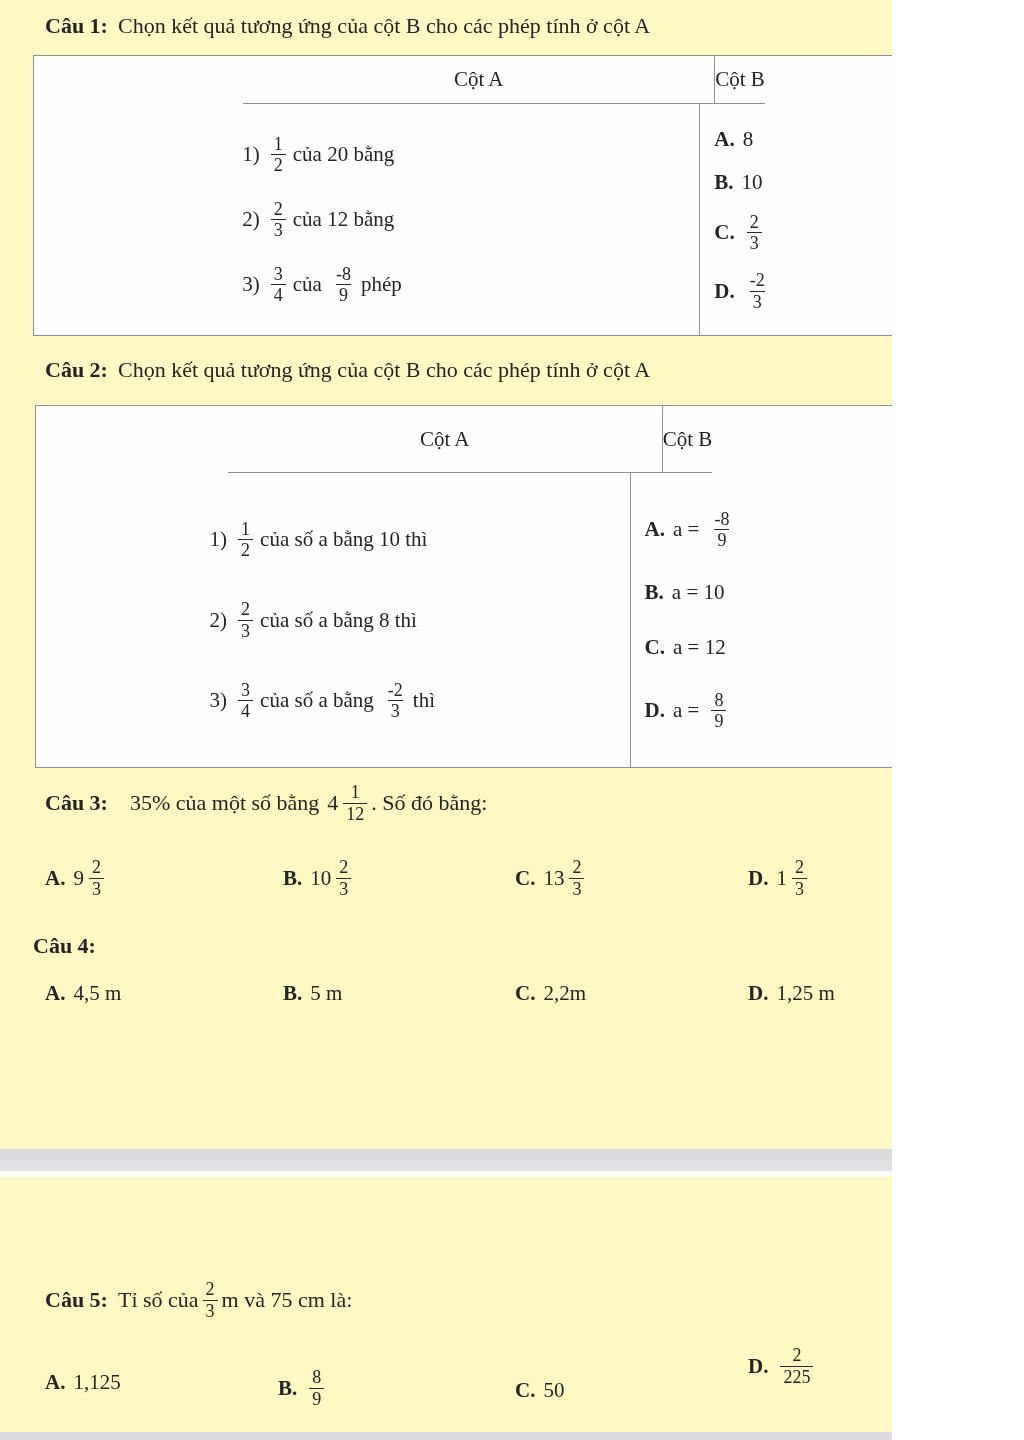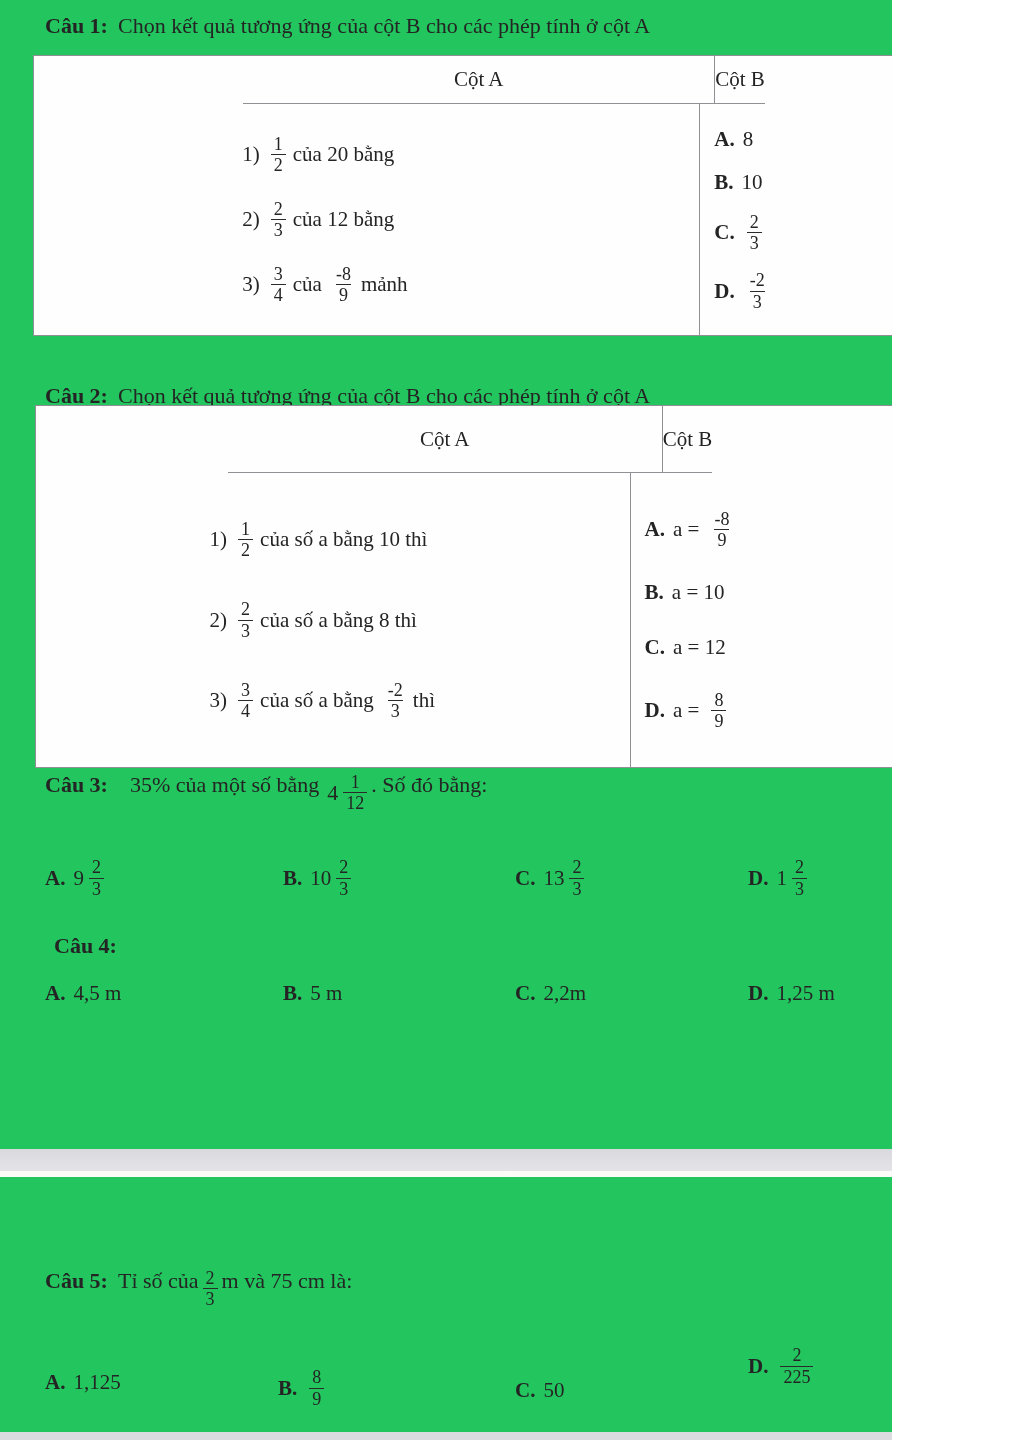--- a/index.html
+++ b/index.html
@@ -1,20 +1,20 @@
 <!DOCTYPE html>
 <html><head>
 <meta charset="utf-8">
 <style>
   html,body{margin:0;padding:0;background:#ffffff;}
-  .page{position:relative;width:892px;height:1440px;background:#22c55e;overflow:hidden;
+  .page{position:relative;width:892px;height:1440px;background:#fef9c3;overflow:hidden;
         font-family:"Liberation Serif",serif;color:#242424;}
   .abs{position:absolute;}
   .qtitle{display:flex;align-items:flex-start;font-size:22px;line-height:1.25;white-space:nowrap;}
-  .qtitle-frac{display:flex;align-items:flex-start;font-size:22px;white-space:nowrap;}
+  .qtitle-frac{display:flex;align-items:center;font-size:22px;white-space:nowrap;}
   .qlabel{font-weight:bold;margin-right:10px;}
   .gapwide{margin-right:22px;}
   
   .tbl{position:absolute;display:flex;flex-direction:column;border:1.5px solid #8f8f94;background:#fefefe;box-sizing:border-box;align-items:center;}
   .thead{display:flex;flex:0 0 auto;border-bottom:1.5px solid #8f8f94;}
   .tbody{display:flex;flex:1 1 auto;min-height:0;}
   .hcell{display:flex;align-items:center;justify-content:center;font-size:21px;box-sizing:border-box;}
   .bcol{display:flex;flex-direction:column;justify-content:space-evenly;box-sizing:border-box;padding:6px 4px 6px 14px;}
   .cb{border-left:1.5px solid #8f8f94;}
   .trow{display:flex;align-items:center;font-size:21px;white-space:nowrap;}
@@ -72,21 +72,21 @@
           <span>3)</span>
           <span class="frac">
             <span class="num">3</span>
             <span class="den">4</span>
           </span>
           <span>của</span>
           <span class="frac">
             <span class="num">-8</span>
             <span class="den">9</span>
           </span>
-          <span>mảnh</span>
+          <span>phép</span>
         </div>
       </div>
       <div class="bcol cb" style="flex:1;">
         <div class="opt">
           <span class="olabel">A.</span>
           <span>8</span>
         </div>
         <div class="opt">
           <span class="olabel">B.</span>
           <span>10</span>
@@ -102,21 +102,21 @@
           <span class="olabel">D.</span>
           <span class="frac">
             <span class="num">-2</span>
             <span class="den">3</span>
           </span>
         </div>
       </div>
     </div>
   </div>
 
-  <div class="abs qtitle" style="left:45px;top:356px;margin-top:26px;">
+  <div class="abs qtitle" style="left:45px;top:356px;">
     <span class="qlabel">Câu 2:</span>
     <span>Chọn kết quả tương ứng của cột B cho các phép tính ở cột A</span>
   </div>
 
   <div class="tbl" style="left:35px;top:405px;width:870px;height:363px;">
     <div class="thead" style="height:66px;">
       <div class="hcell" style="width:434px;">Cột A</div>
       <div class="hcell cb" style="flex:1;">Cột B</div>
     </div>
     <div class="tbody">
@@ -227,21 +227,21 @@
     <span class="olabel">D.</span>
     <span class="mixed">
       <span class="whole">1</span>
       <span class="frac">
         <span class="num">2</span>
         <span class="den">3</span>
       </span>
     </span>
   </div>
 
-  <div class="abs qtitle" style="left:54px;top:932px;">
+  <div class="abs qtitle" style="left:33px;top:932px;">
     <span class="qlabel gapwide">Câu 4:</span>
   </div>
 
   <div class="optline" style="left:45px;top:978px;height:30px;">
     <span class="olabel">A.</span>
     <span>4,5 m</span>
   </div>
   <div class="optline" style="left:283px;top:978px;height:30px;">
     <span class="olabel">B.</span>
     <span>5 m</span>

